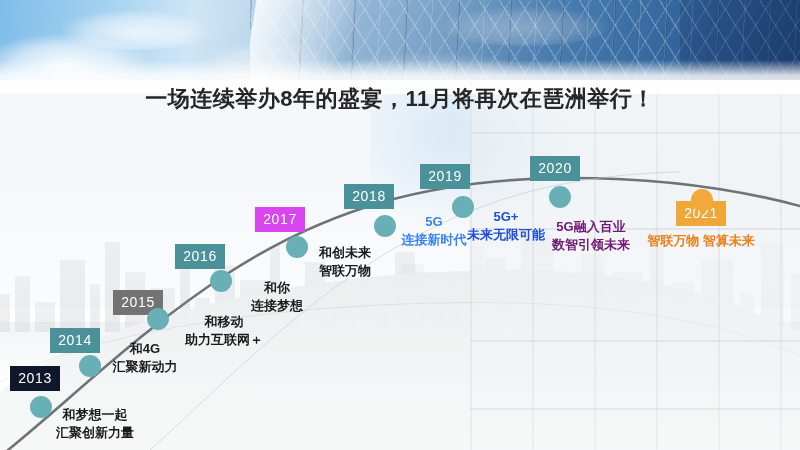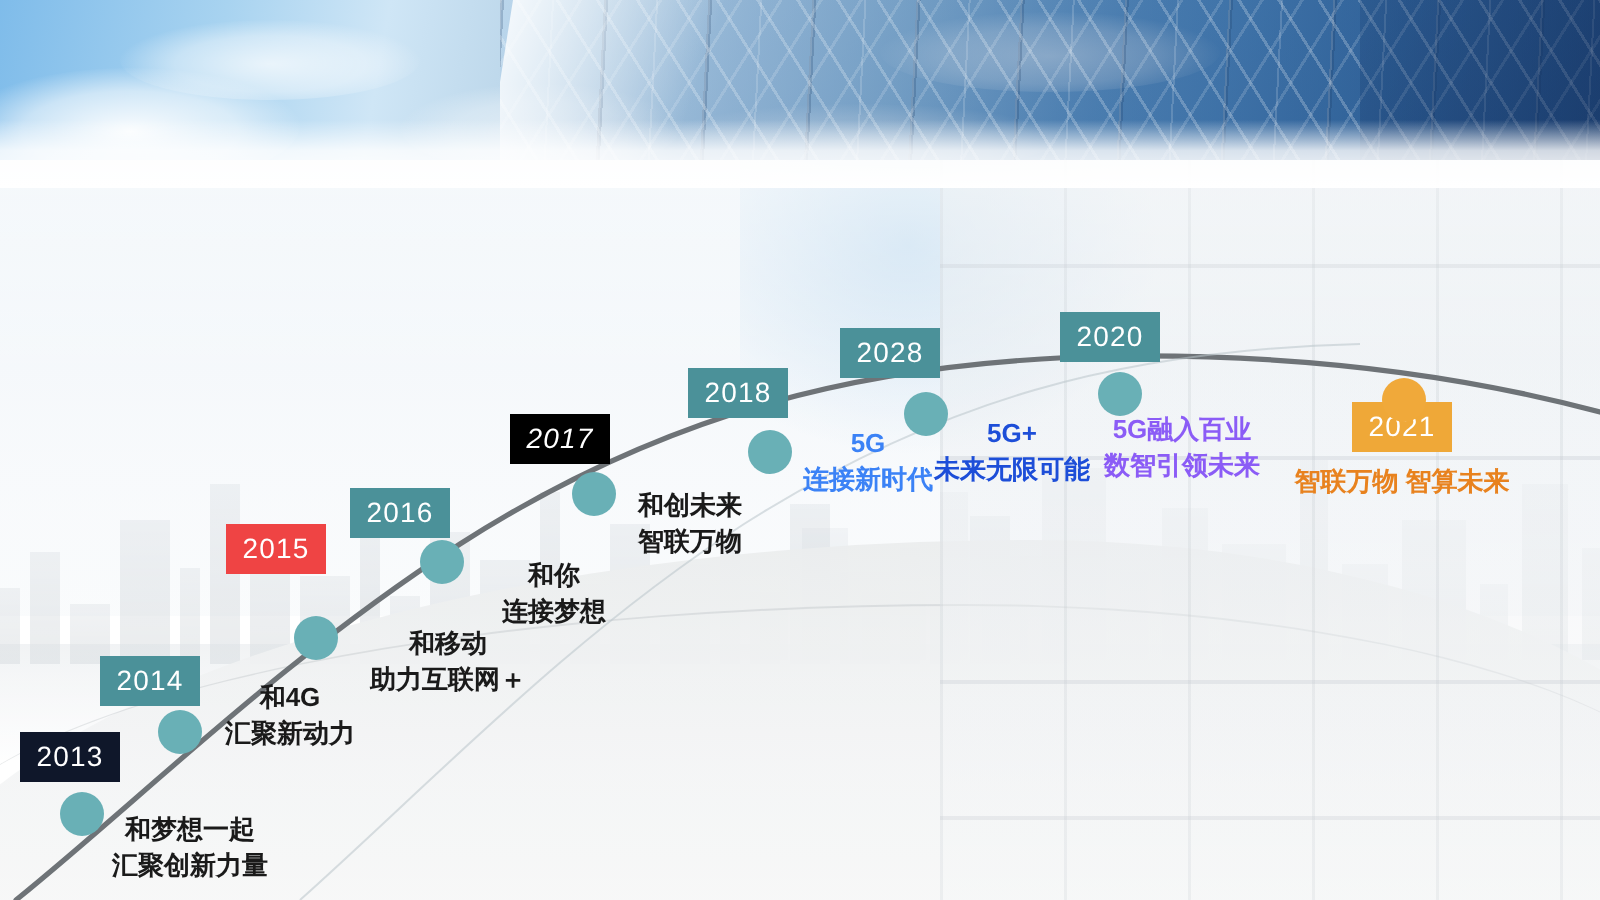--- a/index.html
+++ b/index.html
@@ -277,20 +277,21 @@
     <div class="cloud c5"></div>
     <div class="facade">
       <div class="glass"></div>
       <div class="truss"></div>
       <div class="edge"></div>
       <div class="darkpanel"></div>
     </div>
   </div>
   <div class="photo-fade"></div>
 
+  <div class="title">一场连续举办8年的盛宴，11月将再次在琶洲举行！</div>
 
   <svg id="timeline-svg" viewBox="0 0 800 450">
     <path id="curve-main" d="M 8 450 C 70 400, 140 330, 230 272 C 330 208, 430 180, 560 178 C 660 177, 740 190, 800 206" fill="none" stroke="#6E7377" stroke-width="2.6" stroke-linecap="round"></path>
     <path id="curve-ghost" d="M 150 450 C 215 392, 285 318, 372 262 C 470 200, 560 175, 680 172" fill="none" stroke="#B9C4CB" stroke-width="1" opacity=".55"></path>
   </svg>
 
   <div id="nodes-layer">
       <div class="node">
         <div class="year-chip" style="left: 10px; top: 366px; background: #0f172a;">2013</div>
         <div class="dot" style="left: 30px; top: 396px; background: rgb(105, 176, 182);"></div>
@@ -301,63 +302,63 @@
       </div>
       <div class="node">
         <div class="year-chip" style="left: 50px; top: 328px; background: rgb(75, 145, 153);">2014</div>
         <div class="dot" style="left: 79px; top: 355px; background: rgb(105, 176, 182);"></div>
         <div class="caption center" style="left: 145px; top: 340px; transform: translateX(-50%); color: rgb(26, 26, 26);">
           <span class="l2">和4G</span>
           <span class="l2">汇聚新动力</span>
         </div>
       </div>
       <div class="node">
-        <div class="year-chip" style="left: 113px; top: 262px; background: #ef4444;">2015</div>
+        <div class="year-chip" style="left: 113px; top: 290px; background: #737373;">2015</div>
         <div class="dot" style="left: 147px; top: 308px; background: rgb(105, 176, 182);"></div>
         <div class="caption center" style="left: 224px; top: 313px; transform: translateX(-50%); color: rgb(26, 26, 26);">
           <span class="l2">和移动</span>
           <span class="l2">助力互联网＋</span>
         </div>
       </div>
       <div class="node">
         <div class="year-chip" style="left: 175px; top: 244px; background: rgb(75, 145, 153);">2016</div>
         <div class="dot" style="left: 210px; top: 270px; background: rgb(105, 176, 182);"></div>
         <div class="caption center" style="left: 277px; top: 279px; transform: translateX(-50%); color: rgb(26, 26, 26);">
           <span class="l2">和你</span>
           <span class="l2">连接梦想</span>
         </div>
       </div>
       <div class="node">
-        <div class="year-chip" style="left: 255px; top: 207px; background: #000000; font-style: italic;">2017</div>
+        <div class="year-chip" style="left: 255px; top: 207px; background: #d946ef;">2017</div>
         <div class="dot" style="left: 286px; top: 236px; background: rgb(105, 176, 182);"></div>
         <div class="caption center" style="left: 345px; top: 244px; transform: translateX(-50%); color: rgb(26, 26, 26);">
           <span class="l2">和创未来</span>
           <span class="l2">智联万物</span>
         </div>
       </div>
       <div class="node">
         <div class="year-chip" style="left: 344px; top: 184px; background: rgb(75, 145, 153);">2018</div>
         <div class="dot" style="left: 374px; top: 215px; background: rgb(105, 176, 182);"></div>
         <div class="caption center" style="left: 434px; top: 213px; transform: translateX(-50%); color: #3b82f6;">
           <span class="l2">5G</span>
           <span class="l2">连接新时代</span>
         </div>
       </div>
       <div class="node">
-        <div class="year-chip" style="left: 420px; top: 164px; background: rgb(75, 145, 153);">2028</div>
+        <div class="year-chip" style="left: 420px; top: 164px; background: rgb(75, 145, 153);">2019</div>
         <div class="dot" style="left: 452px; top: 196px; background: rgb(105, 176, 182);"></div>
         <div class="caption center" style="left: 506px; top: 208px; transform: translateX(-50%); color: #1d4ed8;">
           <span class="l2">5G+</span>
           <span class="l2">未来无限可能</span>
         </div>
       </div>
       <div class="node">
         <div class="year-chip" style="left: 530px; top: 156px; background: rgb(75, 145, 153);">2020</div>
         <div class="dot" style="left: 549px; top: 186px; background: rgb(105, 176, 182);"></div>
-        <div class="caption center" style="left: 591px; top: 206px; transform: translateX(-50%); color: #8b5cf6; text-align: center;">
+        <div class="caption center" style="left: 591px; top: 218px; transform: translateX(-50%); color: #701a75; text-align: center;">
           <span class="l2">5G融入百业</span>
           <span class="l2">数智引领未来</span>
         </div>
       </div>
       <div class="node">
         <div class="year-chip" style="left: 676px; top: 161px; background: rgb(239, 168, 56); margin-top: 40px;">2021</div>
         <div class="dot" style="left: 691px; top: 189px; background: rgb(240, 169, 58);"></div>
         <div class="caption center" style="left: 701px; top: 232px; transform: translateX(-50%); color: rgb(232, 130, 30);">
           <span class="l2">智联万物 智算未来</span>
         </div>

